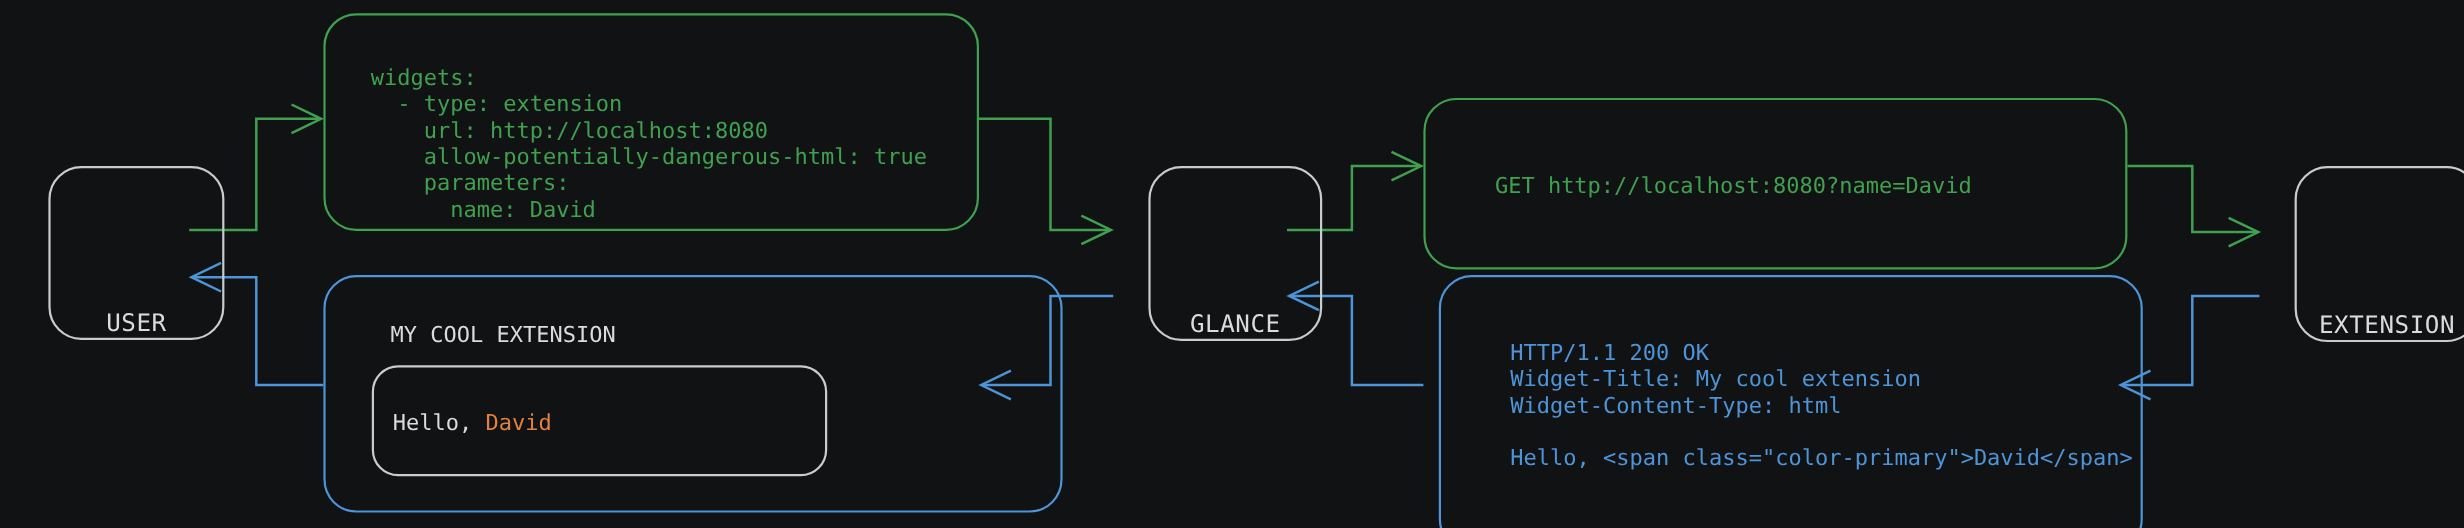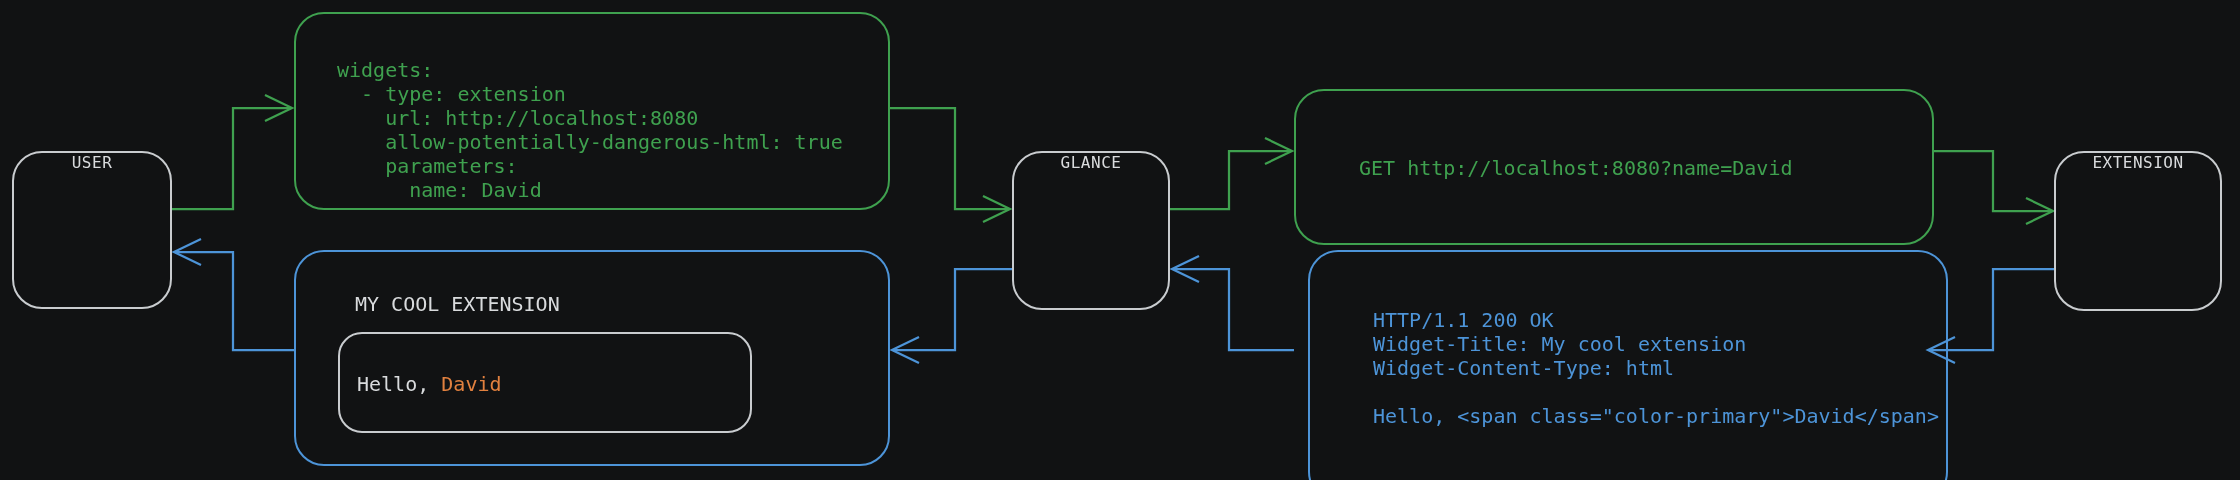--- a/index.html
+++ b/index.html
@@ -18,22 +18,22 @@
   }
   .canvas{position:absolute;inset:0;width:2240px;height:480px;}
   .connectors{position:absolute;left:0;top:0;width:2240px;height:480px;}
   .conn{fill:none;stroke-width:2.25;stroke-linejoin:miter;stroke-linecap:butt;}
   .conn-green{stroke:var(--request-green);}
   .conn-blue{stroke:var(--response-blue);}
   .box{position:absolute;box-sizing:border-box;border-radius:30px;background:transparent;}
   .node{
     border:2px solid var(--node-border);
     color:var(--text-light);
-    display:flex;align-items:flex-start;justify-content:center;
-    font-size:16px;letter-spacing:0.5px;
+    display:flex;align-items:flex-end;justify-content:center;
+    font-size:22px;letter-spacing:0.5px;margin-left:32px;
   }
   .green-box{border:2px solid var(--request-green);color:var(--request-green);}
   .blue-box{border:2px solid var(--response-blue);color:var(--response-blue);}
   .code{
     position:absolute;margin:16px;
     font-family:"DejaVu Sans Mono", monospace;
     font-size:20px;line-height:24px;white-space:pre;
   }
   .widget-title{
     position:absolute;left:59px;top:40px;
@@ -117,20 +117,20 @@
   </div>
 
   <div class="box blue-box" style="left:1308px;top:250px;width:640px;height:252px;">
     <pre class="code" style="left:47px;top:40px;">HTTP/1.1 200 OK
 Widget-Title: My cool extension
 Widget-Content-Type: html
 
 Hello, &lt;span class="color-primary"&gt;David&lt;/span&gt;</pre>
   </div>
 
-  <div class="box blue-box" style="left:294px;top:250px;width:596px;height:216px;">
+  <div class="box blue-box" style="left:294px;top:250px;width:672px;height:216px;">
     <div class="widget-title">MY COOL EXTENSION</div>
     <div class="inner-box">
       <div class="greeting"><span>Hello, </span><span class="name">David</span></div>
     </div>
   </div>
 
 </div>
 
 </body></html>

